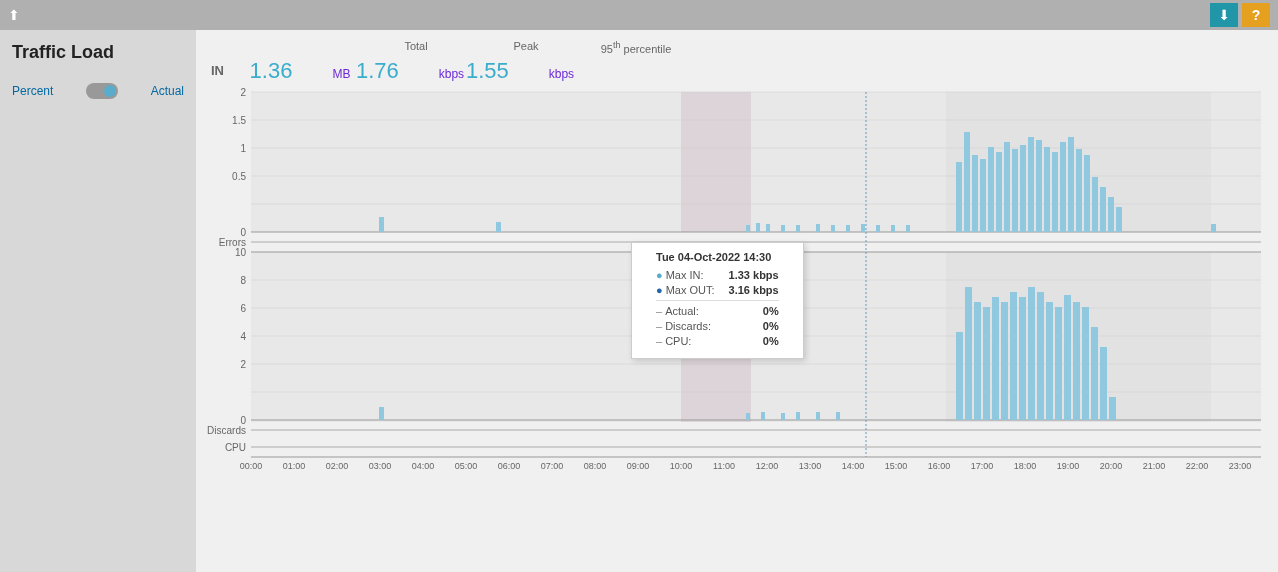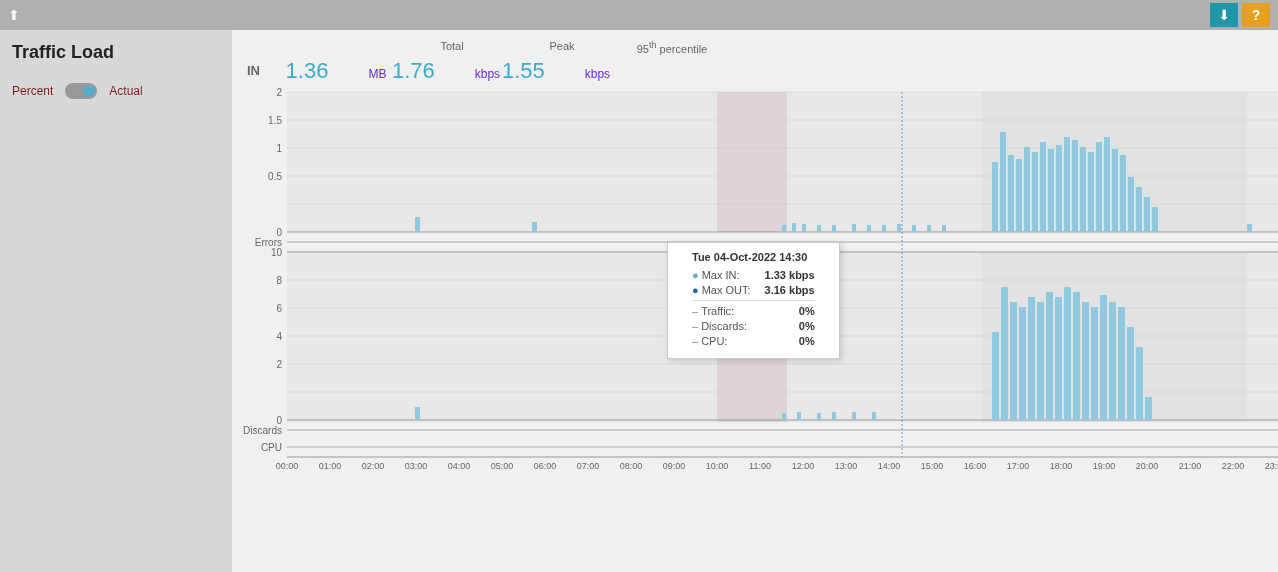--- a/index.html
+++ b/index.html
@@ -43,39 +43,40 @@
       font-size: 14px;
       font-weight: bold;
     }
 
     .main-container {
       display: flex;
       height: 542px;
     }
 
     .sidebar {
-      width: 232px;
+      width: 196px;
       background: #d8d8d8;
       padding: 12px;
       flex-shrink: 0;
     }
 
     .sidebar-title {
       font-size: 18px;
       font-weight: bold;
       color: #222;
       margin-bottom: 20px;
     }
 
     .toggle-row {
       display: flex;
       align-items: center;
       gap: 12px;
       font-size: 12px;
-      color: #7f1d1d;
+      color: #0369a1;
+      justify-content: space-between;
     }
 
     .toggle-switch {
       width: 32px;
       height: 16px;
       background: #999;
       border-radius: 8px;
       position: relative;
       cursor: pointer;
     }
@@ -396,21 +397,21 @@
         </div>
         <div class="tooltip-row">
           <span class="tooltip-key">
             <span class="dot-dark">●</span><span>Max OUT:</span>
           </span>
           <span class="tooltip-val">3.16 kbps</span>
         </div>
         <div style="border-top:1px solid #ddd; margin: 4px 0;"></div>
         <div class="tooltip-row">
           <span class="tooltip-key">
-            <span class="dash">–</span><span>Traffic:</span>
+            <span class="dash">–</span><span>Actual:</span>
           </span>
           <span class="tooltip-val">0%</span>
         </div>
         <div class="tooltip-row">
           <span class="tooltip-key">
             <span class="dash">–</span><span>Discards:</span>
           </span>
           <span class="tooltip-val">0%</span>
         </div>
         <div class="tooltip-row">

